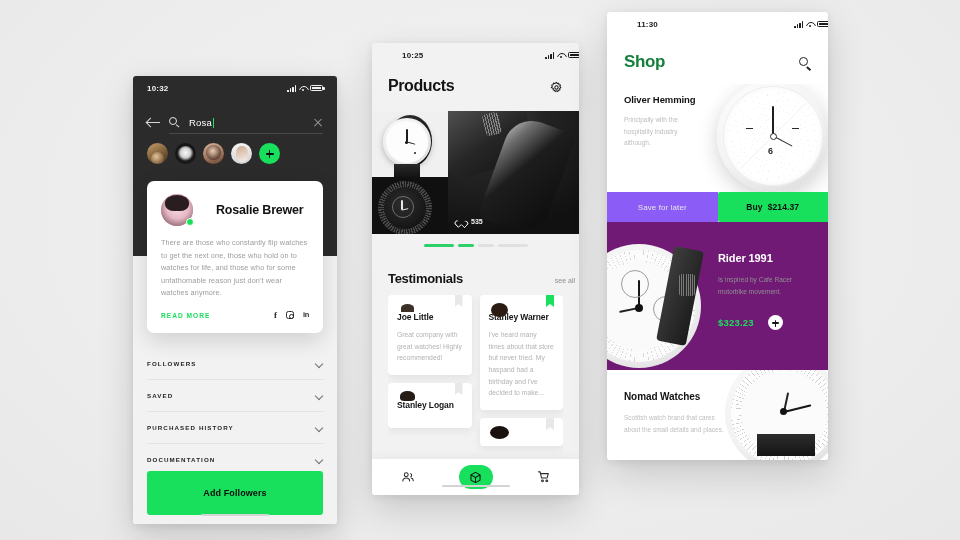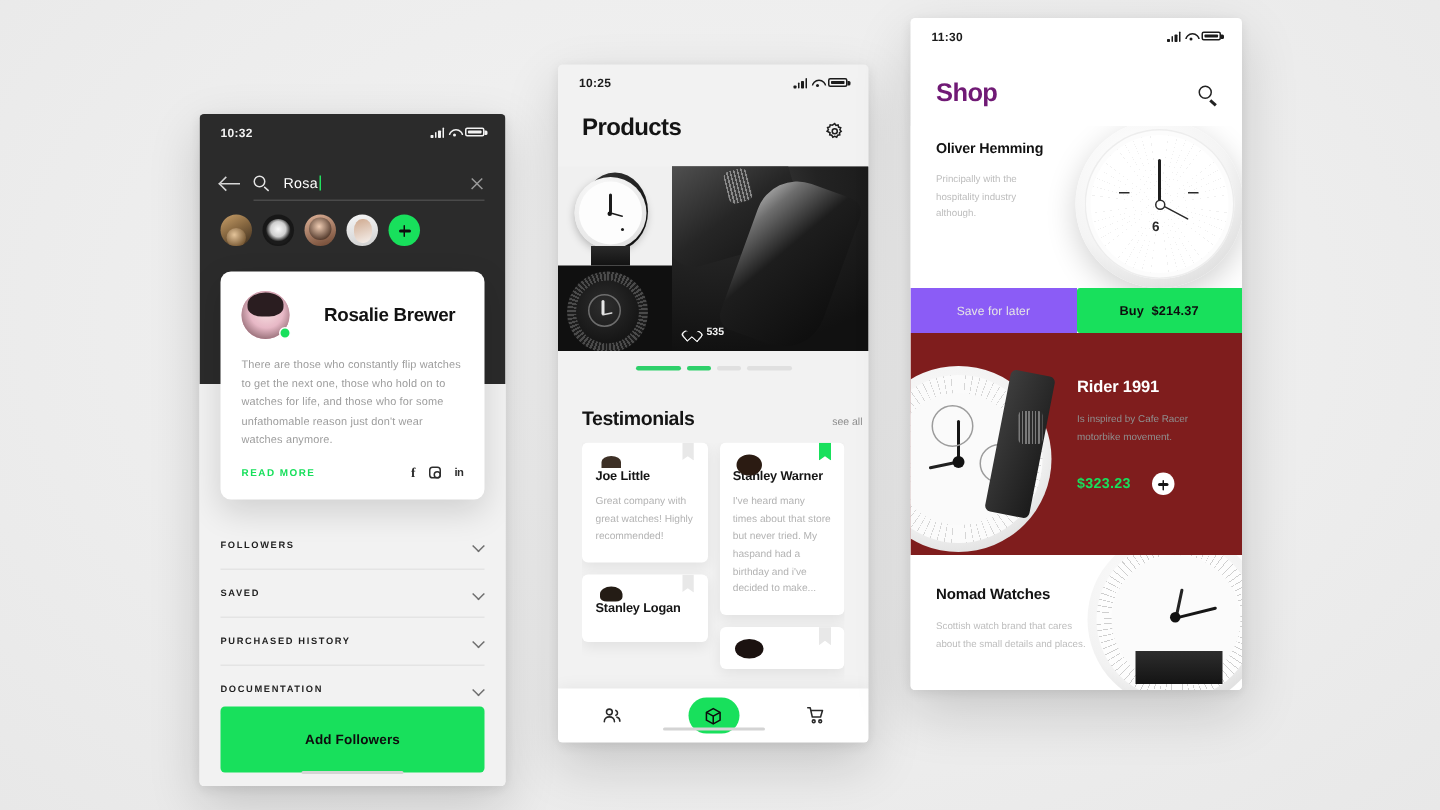--- a/index.html
+++ b/index.html
@@ -20,21 +20,21 @@
   #phone1{left:133px;top:76px;width:204px;height:448px;
     border-radius:3px;
     box-shadow:0 12px 34px rgba(0,0,0,.16), 0 2px 8px rgba(0,0,0,.08);
     background:#fff;}
   #phone1 .darktop{position:absolute;left:0;top:0;width:100%;height:180px;background:#2b2b2b;}
   #phone1 .lightbot{position:absolute;left:0;top:180px;width:100%;height:268px;background:#f2f2f2;}
   .statusbar{position:absolute;left:0;top:0;width:100%;height:24px;
     display:flex;align-items:center;justify-content:space-between;
     padding:0 14px;box-sizing:border-box;font-size:8px;font-weight:bold;letter-spacing:.2px;}
   .statusbar.dark{color:#f2f2f2;}
-  .statusbar.light{color:#1b1b1b;}
+  .statusbar.light{color:#1b1b1b;margin-left:16px;}
   .sb-icons{display:flex;align-items:center;gap:3px;}
   .sig{display:flex;align-items:flex-end;gap:1px;height:7px;}
   .sig i{display:block;width:1.5px;background:currentColor;border-radius:.5px;}
   .sig i:nth-child(1){height:2px;}
   .sig i:nth-child(2){height:3.5px;}
   .sig i:nth-child(3){height:5px;}
   .sig i:nth-child(4){height:7px;}
   .wifi{width:8px;height:7px;position:relative;}
   .wifi::before{content:"";position:absolute;left:0;top:1px;width:8px;height:8px;
     border:1.6px solid currentColor;border-radius:50%;
@@ -152,34 +152,34 @@
     clip-path:polygon(0 0,100% 0,100% 100%,50% 76%,0 100%);}
   .bookmark.on{background:#18e05c;}
   .tabbar{position:absolute;left:0;right:0;bottom:0;height:36px;background:#fff;display:flex;align-items:center;justify-content:space-around;
     box-shadow:0 -2px 10px rgba(0,0,0,.05);}
   .tb-item{width:40px;height:24px;display:flex;align-items:center;justify-content:center;}
   .tb-active{width:34px;height:24px;border-radius:12px;background:#18e05c;display:flex;align-items:center;justify-content:center;}
 
   
   #phone3{left:607px;top:12px;width:221px;height:448px;border-radius:3px;background:#fff;
     box-shadow:0 14px 38px rgba(0,0,0,.16), 0 2px 8px rgba(0,0,0,.08);}
-  .p3-title{position:absolute;left:17px;top:40px;font-size:17px;font-weight:bold;color:#701a75;letter-spacing:-.4px;}
+  .p3-title{position:absolute;left:17px;top:40px;font-size:17px;font-weight:bold;color:#15803d;letter-spacing:-.4px;}
   .p3-search{position:absolute;right:17px;top:45px;width:12px;height:12px;}
   .p3-search::before{content:"";position:absolute;left:0;top:0;width:9px;height:9px;border:1.5px solid #222;border-radius:50%;box-sizing:border-box;}
   .p3-search::after{content:"";position:absolute;left:8px;top:8.5px;width:4.5px;height:1.5px;background:#222;transform:rotate(42deg);transform-origin:left;}
   .hero{position:absolute;left:0;right:0;top:72px;height:108px;background:#fff;overflow:hidden;}
   .hero-txt{position:absolute;left:17px;top:10px;width:80px;}
   .hero-brand{font-size:9.5px;font-weight:bold;color:#121212;line-height:1.28;letter-spacing:-.1px;}
   .hero-desc{margin-top:8px;font-size:6.5px;line-height:1.75;color:#bdbdbd;}
   .actionrow{position:absolute;left:0;right:0;top:180px;height:30px;display:flex;}
   .save-btn{width:50%;background:#8b5cf6;display:flex;align-items:center;justify-content:center;
     font-size:8px;color:#e6e6e6;letter-spacing:.1px;}
   .buy-btn{width:50%;background:#18e05c;display:flex;align-items:center;justify-content:center;gap:5px;
     font-size:8.5px;font-weight:bold;color:#0d0d0d;letter-spacing:.1px;border-radius:2px 0 0 2px;}
-  .rider{position:absolute;left:0;right:0;top:210px;height:148px;background:#7f1d1d;overflow:hidden;}
+  .rider{position:absolute;left:0;right:0;top:210px;height:148px;background:#701a75;overflow:hidden;}
   .rider-txt{position:absolute;right:14px;top:30px;width:96px;}
   .rider-title{font-size:11px;font-weight:bold;color:#fff;letter-spacing:-.1px;}
   .rider-desc{margin-top:10px;font-size:6.6px;line-height:1.78;color:#8f8f8f;}
   .rider-foot{margin-top:18px;display:flex;align-items:center;gap:14px;}
   .rider-price{font-size:9.5px;font-weight:bold;color:#18e05c;letter-spacing:.2px;}
   .plus-circle{width:15px;height:15px;border-radius:50%;background:#fff;position:relative;flex:none;}
   .plus-circle::before,.plus-circle::after{content:"";position:absolute;background:#151515;border-radius:1px;}
   .plus-circle::before{left:4px;top:7px;width:7px;height:1.4px;}
   .plus-circle::after{left:6.8px;top:4.2px;width:1.4px;height:7px;}
   .nomad{position:absolute;left:0;right:0;top:358px;bottom:0;background:#fff;overflow:hidden;}

